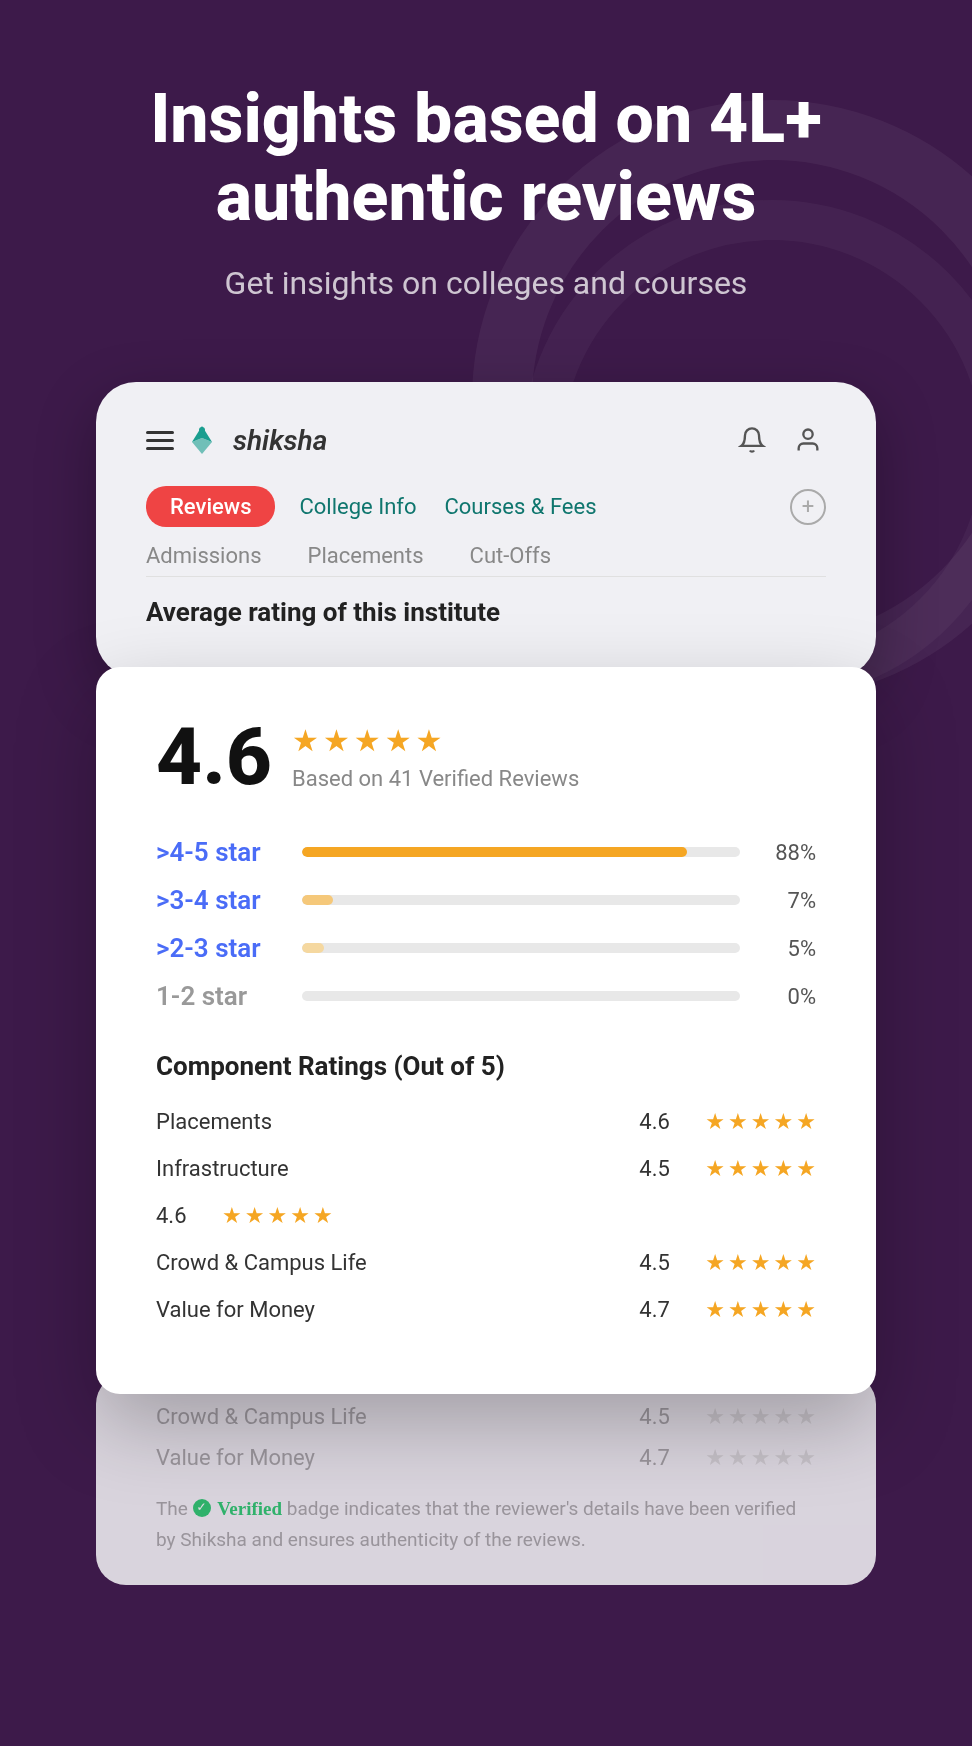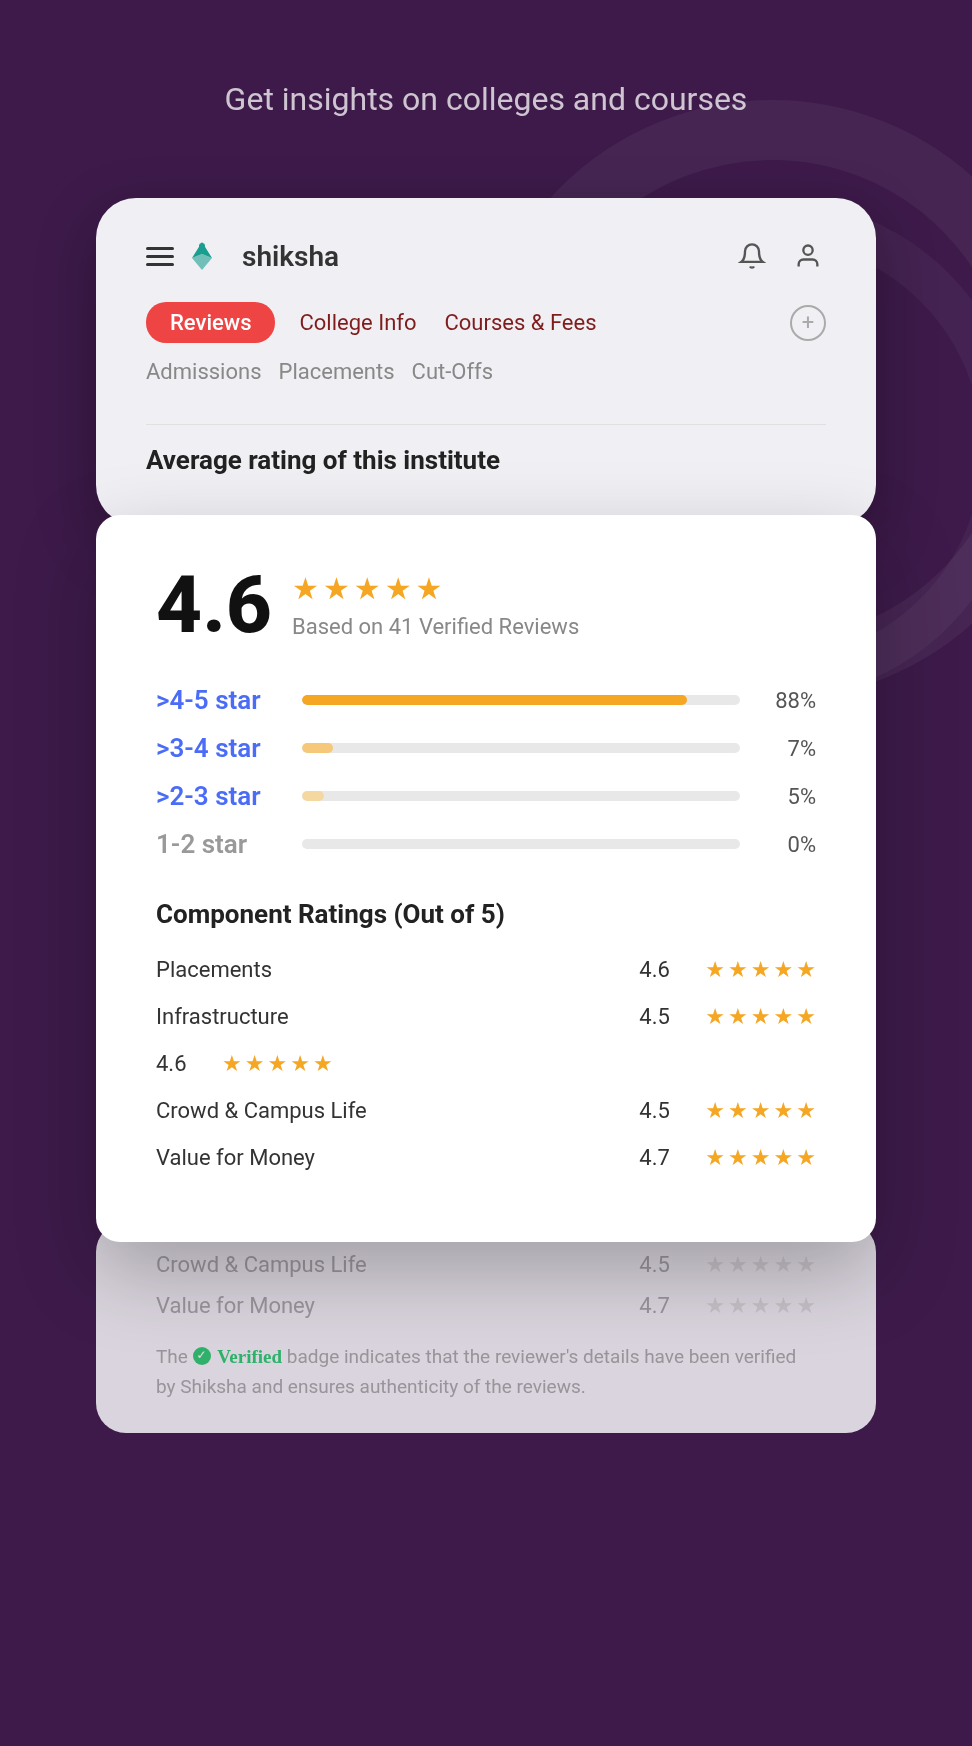--- a/index.html
+++ b/index.html
@@ -85,22 +85,23 @@
     .hamburger-icon span {
       display: block;
       width: 28px;
       height: 3px;
       background: #333;
       border-radius: 2px;
     }
     .logo-container {
       display: flex;
       align-items: center;
-      gap: 22px;
+      gap: 13px;
       margin-left: 10px;
+      font-style: italic;
     }
     .logo-icon {
       width: 36px;
       height: 36px;
     }
     .logo-text {
       font-size: 28px;
       font-weight: 600;
       color: #333;
     }
@@ -128,40 +129,40 @@
     }
     .tab-active {
       background: #ef4444;
       color: white;
       border-radius: 20px;
       padding: 8px 24px;
       font-size: 22px;
       font-weight: 500;
     }
     .tab-inactive {
-      color: #7f1d1d;
+      color: #0f766e;
       font-size: 22px;
       padding: 8px 4px;
     }
     .tab-plus {
       width: 36px;
       height: 36px;
       border: 2px solid #aaa;
       border-radius: 50%;
       display: flex;
       align-items: center;
       justify-content: center;
       color: #aaa;
       font-size: 22px;
       margin-left: auto;
     }
     .tabs-row-2 {
       display: flex;
-      gap: 17px;
-      margin-bottom: 40px;
+      gap: 46px;
+      margin-bottom: 8px;
     }
     .tab-row2 {
       color: #888;
       font-size: 22px;
     }
 
     
     .rating-heading {
       font-size: 26px;
       font-weight: 700;
@@ -359,20 +360,21 @@
       transform: translate(-50%, -50%);
     }
   </style>
 </head>
 <body>
 
 <div class="bg-circle-1"></div>
 <div class="bg-circle-2"></div>
 
 <div class="hero-section">
+  <h1 class="hero-title">Insights based on 4L+ authentic reviews</h1>
   <p class="hero-subtitle">Get insights on colleges and courses</p>
 </div>
 
 <div class="phone-mockup-outer">
 
   <div class="card-back">
 
     <div class="app-header">
       <div class="hamburger-icon">
         <span></span>

